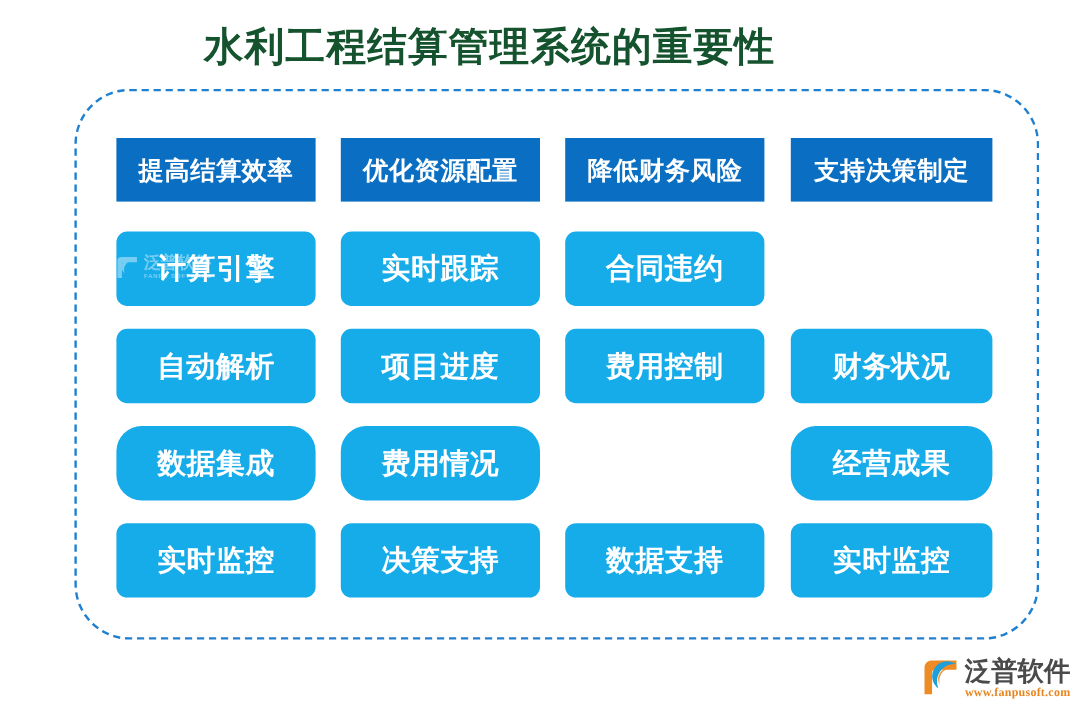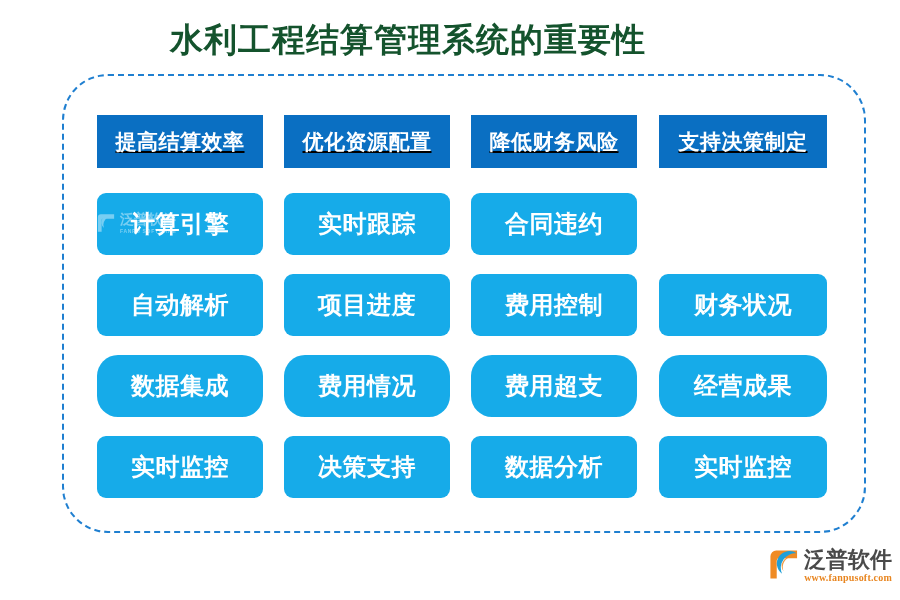--- a/index.html
+++ b/index.html
@@ -79,21 +79,20 @@
     top: 0;
     left: 0;
     width: 100%;
     height: 53px;
     background: #0a6fc2;
     border-radius: 0;
     display: flex;
     align-items: center;
     justify-content: center;
     box-sizing: border-box;
-    text-decoration: underline;
   }
   .header-box .label {
     font-family: "Liberation Serif", "DejaVu Serif", serif;
     font-size: 21px;
     font-weight: bold;
     color: #ffffff;
     letter-spacing: 0.5px;
     white-space: nowrap;
   }
 
@@ -253,25 +252,22 @@
     <div class="column c2">
       <div class="header-box">
         <span class="label">降低财务风险</span>
       </div>
       <div class="cell-box r0">
         <span class="label">合同违约</span>
       </div>
       <div class="cell-box r1">
         <span class="label">费用控制</span>
       </div>
-      <div class="cell-box r2">
-        <span class="label">费用超支</span>
-      </div>
       <div class="cell-box r3">
-        <span class="label">数据分析</span>
+        <span class="label">数据支持</span>
       </div>
     </div>
 
     <div class="column c3">
       <div class="header-box">
         <span class="label">支持决策制定</span>
       </div>
       <div class="cell-box r1">
         <span class="label">财务状况</span>
       </div>

